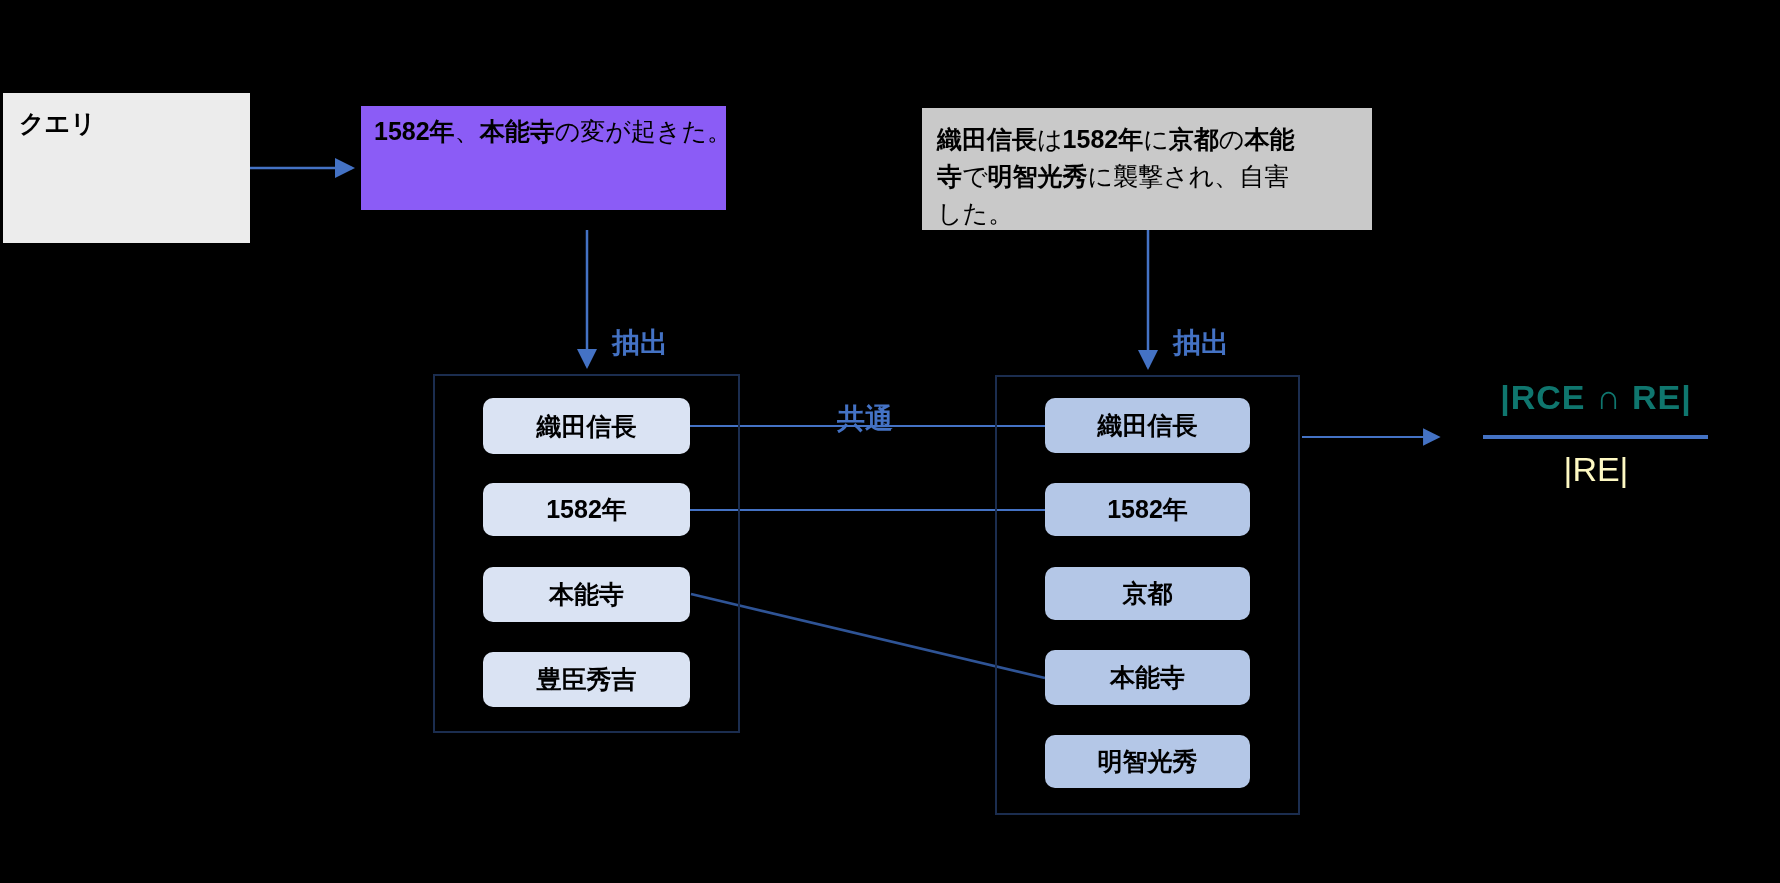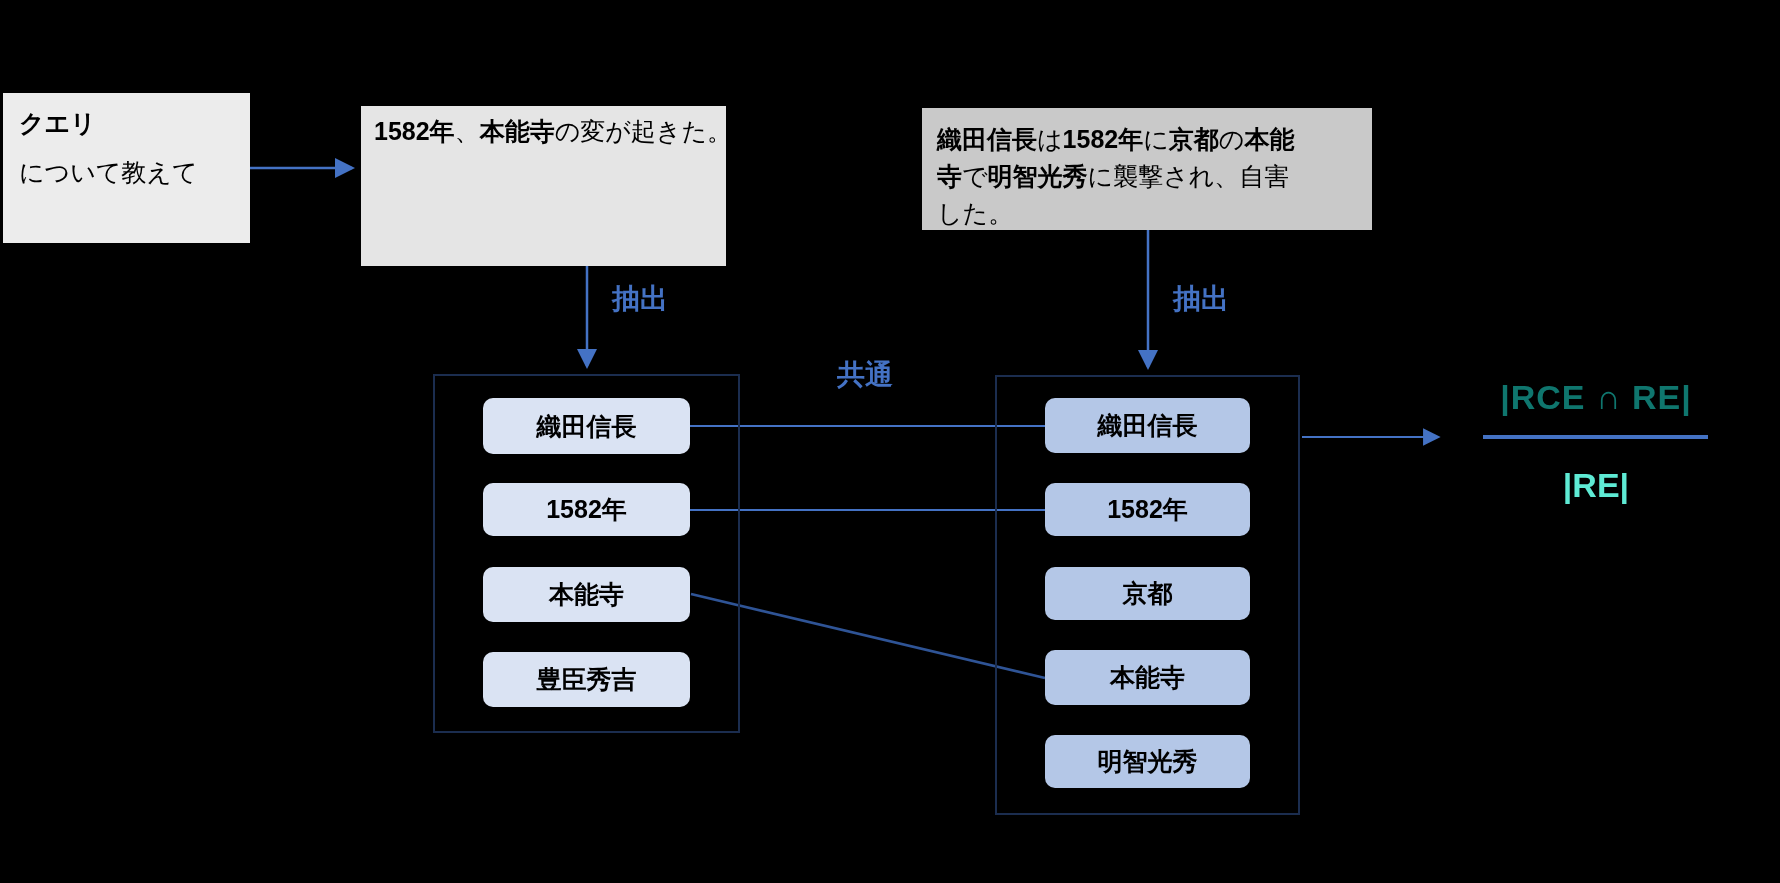--- a/index.html
+++ b/index.html
@@ -6,21 +6,21 @@
   .canvas{
     position:relative;width:1780px;height:883px;background:#000;overflow:hidden;
     font-family:"Liberation Sans","DejaVu Sans",sans-serif;color:#000;border-radius:20px;
   }
   .abs{position:absolute;}
   svg.overlay{position:absolute;left:0;top:0;width:1780px;height:883px;pointer-events:none;}
 
   
   .chunkbox{box-sizing:border-box;font-size:25px;line-height:37px;}
   .querybox{left:3px;top:93px;width:247px;height:150px;background:#ececec;padding:12px 16px;}
-  .chunk1{left:361px;top:106px;width:365px;height:160px;background:#e5e5e5;padding:7px 13px;}
+  .chunk1{left:361px;top:106px;width:365px;height:104px;background:#8b5cf6;padding:7px 13px;}
   .chunk2{left:922px;top:108px;width:450px;height:122px;background:#c9c9c9;padding:13px 15px;}
   .querytitle{font-weight:bold;font-size:25px;margin-bottom:12px;}
   .tline{white-space:nowrap;}
   .tline .bold{font-weight:bold;}
 
   
   .container{box-sizing:border-box;border:2px solid #1b2d4f;background:transparent;}
   .left-container{left:433px;top:374px;width:307px;height:359px;}
   .right-container{left:995px;top:375px;width:305px;height:440px;}
 
@@ -28,28 +28,28 @@
   .entity{
     box-sizing:border-box;border-radius:10px;display:flex;align-items:center;justify-content:center;
     font-weight:bold;font-size:25px;color:#000;
   }
   .ent-light{background:#dae3f3;}
   .ent-med{background:#b4c7e7;}
   .lw{left:483px;width:207px;height:56px;}
   .rw{left:1045px;width:205px;height:55px;}
 
   
-  .bluelabel{color:#4472c4;font-weight:bold;font-size:28px;white-space:nowrap;}
+  .bluelabel{color:#4472c4;font-weight:bold;font-size:28px;white-space:nowrap;margin-top:44px;}
   .extract-left{left:612px;top:280px;}
   .extract-right{left:1173px;top:280px;}
   .common-label{left:837px;top:356px;text-align:center;}
 
   
   .formula-num{left:1483px;top:378px;width:226px;text-align:center;color:#0f766e;font-weight:bold;font-size:34px;letter-spacing:1px;white-space:nowrap;}
-  .formula-den{left:1483px;top:466px;width:226px;text-align:center;color:#5eead4;font-weight:bold;font-size:34px;white-space:nowrap;}
+  .formula-den{left:1483px;top:450px;width:226px;text-align:center;color:#fef9c3;font-weight:normal;font-size:34px;white-space:nowrap;}
 </style>
 </head>
 <body>
 
 <div class="canvas">
 
   <svg class="overlay">
     <defs>
       <marker id="ah" viewBox="0 0 10 10" refX="8.5" refY="5" markerWidth="8" markerHeight="8" orient="auto">
         <path d="M0,0 L10,5 L0,10 z" fill="#4472c4"></path>
@@ -61,21 +61,20 @@
     <line x1="690" y1="426" x2="1045" y2="426" stroke="#4472c4" stroke-width="2"></line>
     <line x1="690" y1="510" x2="1045" y2="510" stroke="#4472c4" stroke-width="2"></line>
     <line x1="691" y1="594" x2="1045" y2="678" stroke="#2f5496" stroke-width="2.6"></line>
     <line x1="1302" y1="437" x2="1438" y2="437" stroke="#4472c4" stroke-width="2.2" marker-end="url(#ah)"></line>
     <line x1="1483" y1="437" x2="1708" y2="437" stroke="#4472c4" stroke-width="4"></line>
   </svg>
 
   <div class="abs chunkbox querybox">
     <div class="querytitle">クエリ</div>
     <div>
-        <div class="tline"><span>について教えて</span></div>
       </div>
   </div>
 
   <div class="abs chunkbox chunk1">
       <div class="tline"><span class="bold">1582年</span><span>、</span><span class="bold">本能寺</span><span>の変が起きた。</span></div>
     </div>
 
   <div class="abs chunkbox chunk2">
       <div class="tline"><span class="bold">織田信長</span><span>は</span><span class="bold">1582年</span><span>に</span><span class="bold">京都</span><span>の</span><span class="bold">本能</span></div>
       <div class="tline"><span class="bold">寺</span><span>で</span><span class="bold">明智光秀</span><span>に襲撃され、自害</span></div>

